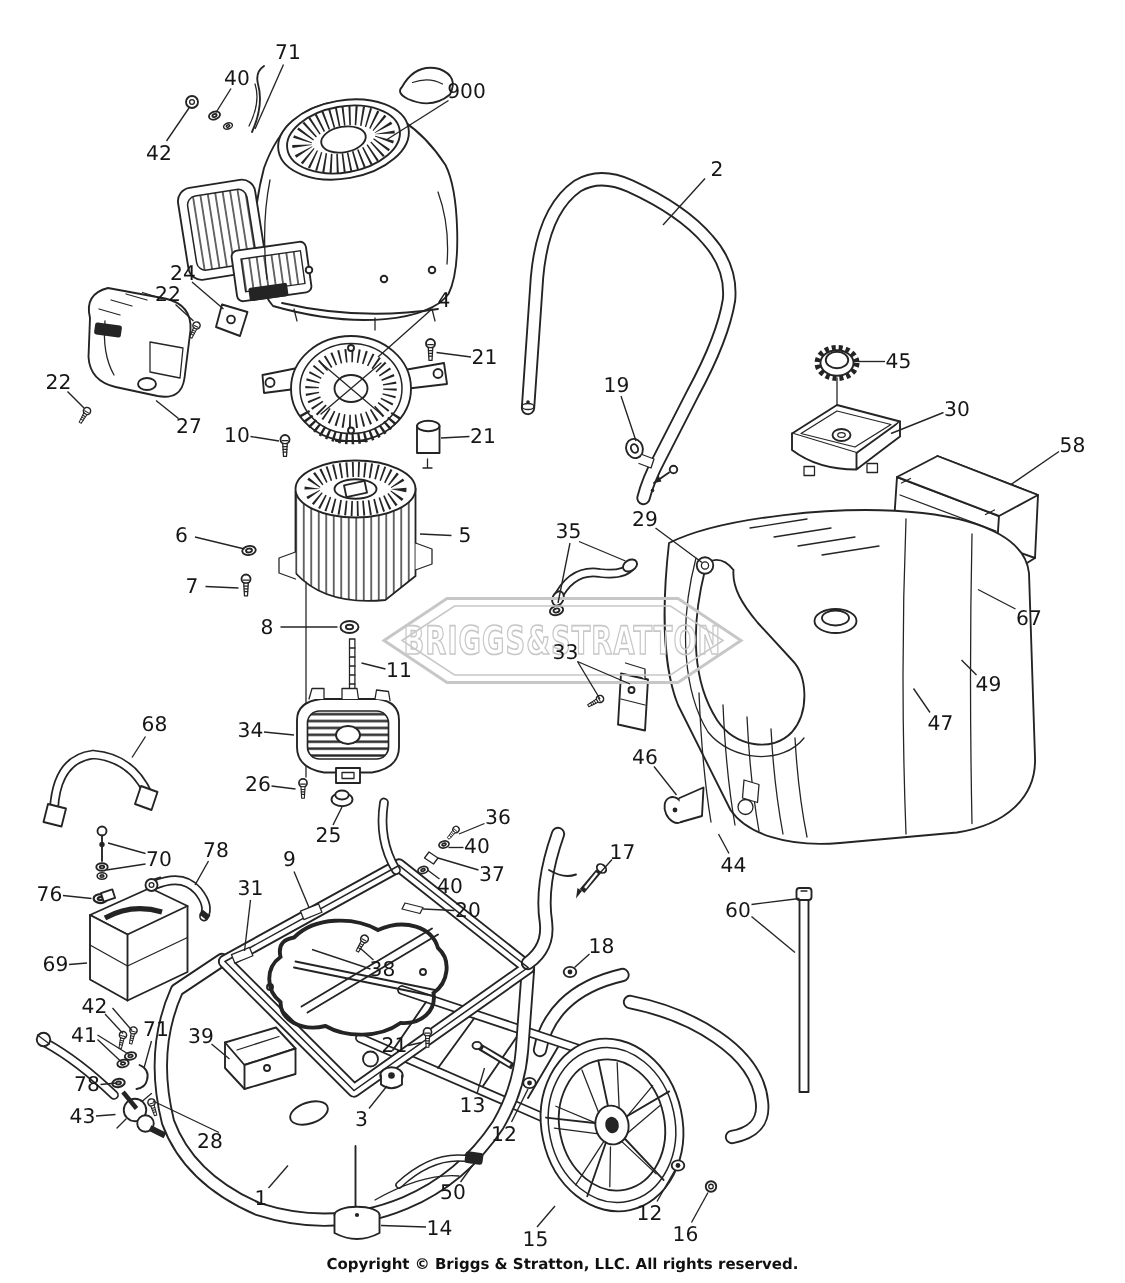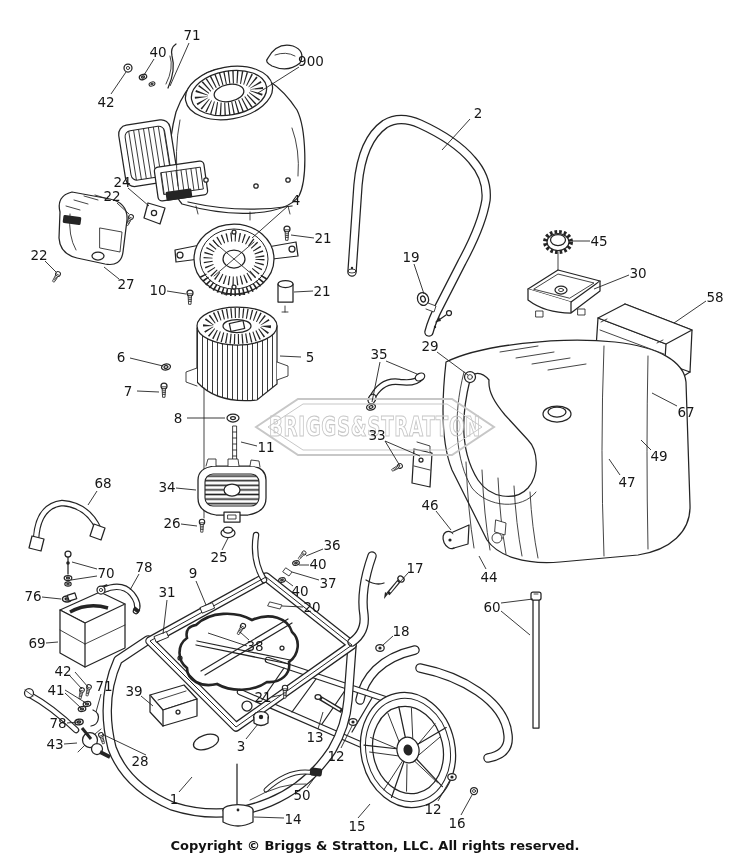--- a/index.html
+++ b/index.html
@@ -13,21 +13,21 @@
   .tO {fill:none;stroke:var(--line,#242424);stroke-width:9.5;stroke-linecap:round;stroke-linejoin:round;}
   .tI {fill:none;stroke:#fff;stroke-width:7;stroke-linecap:round;stroke-linejoin:round;}
   .sO {fill:none;stroke:var(--line,#242424);stroke-width:6.5;stroke-linecap:round;stroke-linejoin:round;}
   .sI {fill:none;stroke:#fff;stroke-width:4.2;stroke-linecap:round;stroke-linejoin:round;}
   .leader{stroke:var(--line,#242424);stroke-width:0.9;fill:none;}
   .callout{font-size:13.5px;fill:#161616;text-anchor:middle;}
   .wm-hex{fill:none;stroke:var(--wm,#c7c7c7);stroke-width:2;}
   .wm-text{font-size:26px;font-weight:bold;letter-spacing:1px;fill:none;
            stroke:var(--wm,#c7c7c7);stroke-width:1.1;text-anchor:middle;}
   .copyright{position:absolute;left:0;right:0;top:838px;text-align:center;
-             font-size:13px;font-weight:bold;color:#111;}
+             font-size:10px;font-weight:bold;color:#111;}
 </style>
 </head>
 <body>
 
 <div class="stage">
 <svg width="750" height="855" viewBox="0 0 750 855">
   <defs>
     <pattern id="pv" width="5" height="6" patternUnits="userSpaceOnUse">
       <rect width="5" height="6" fill="#fff"></rect>
           <path d="M2.5,0V6" stroke="#242424" stroke-width="0.9"></path>

